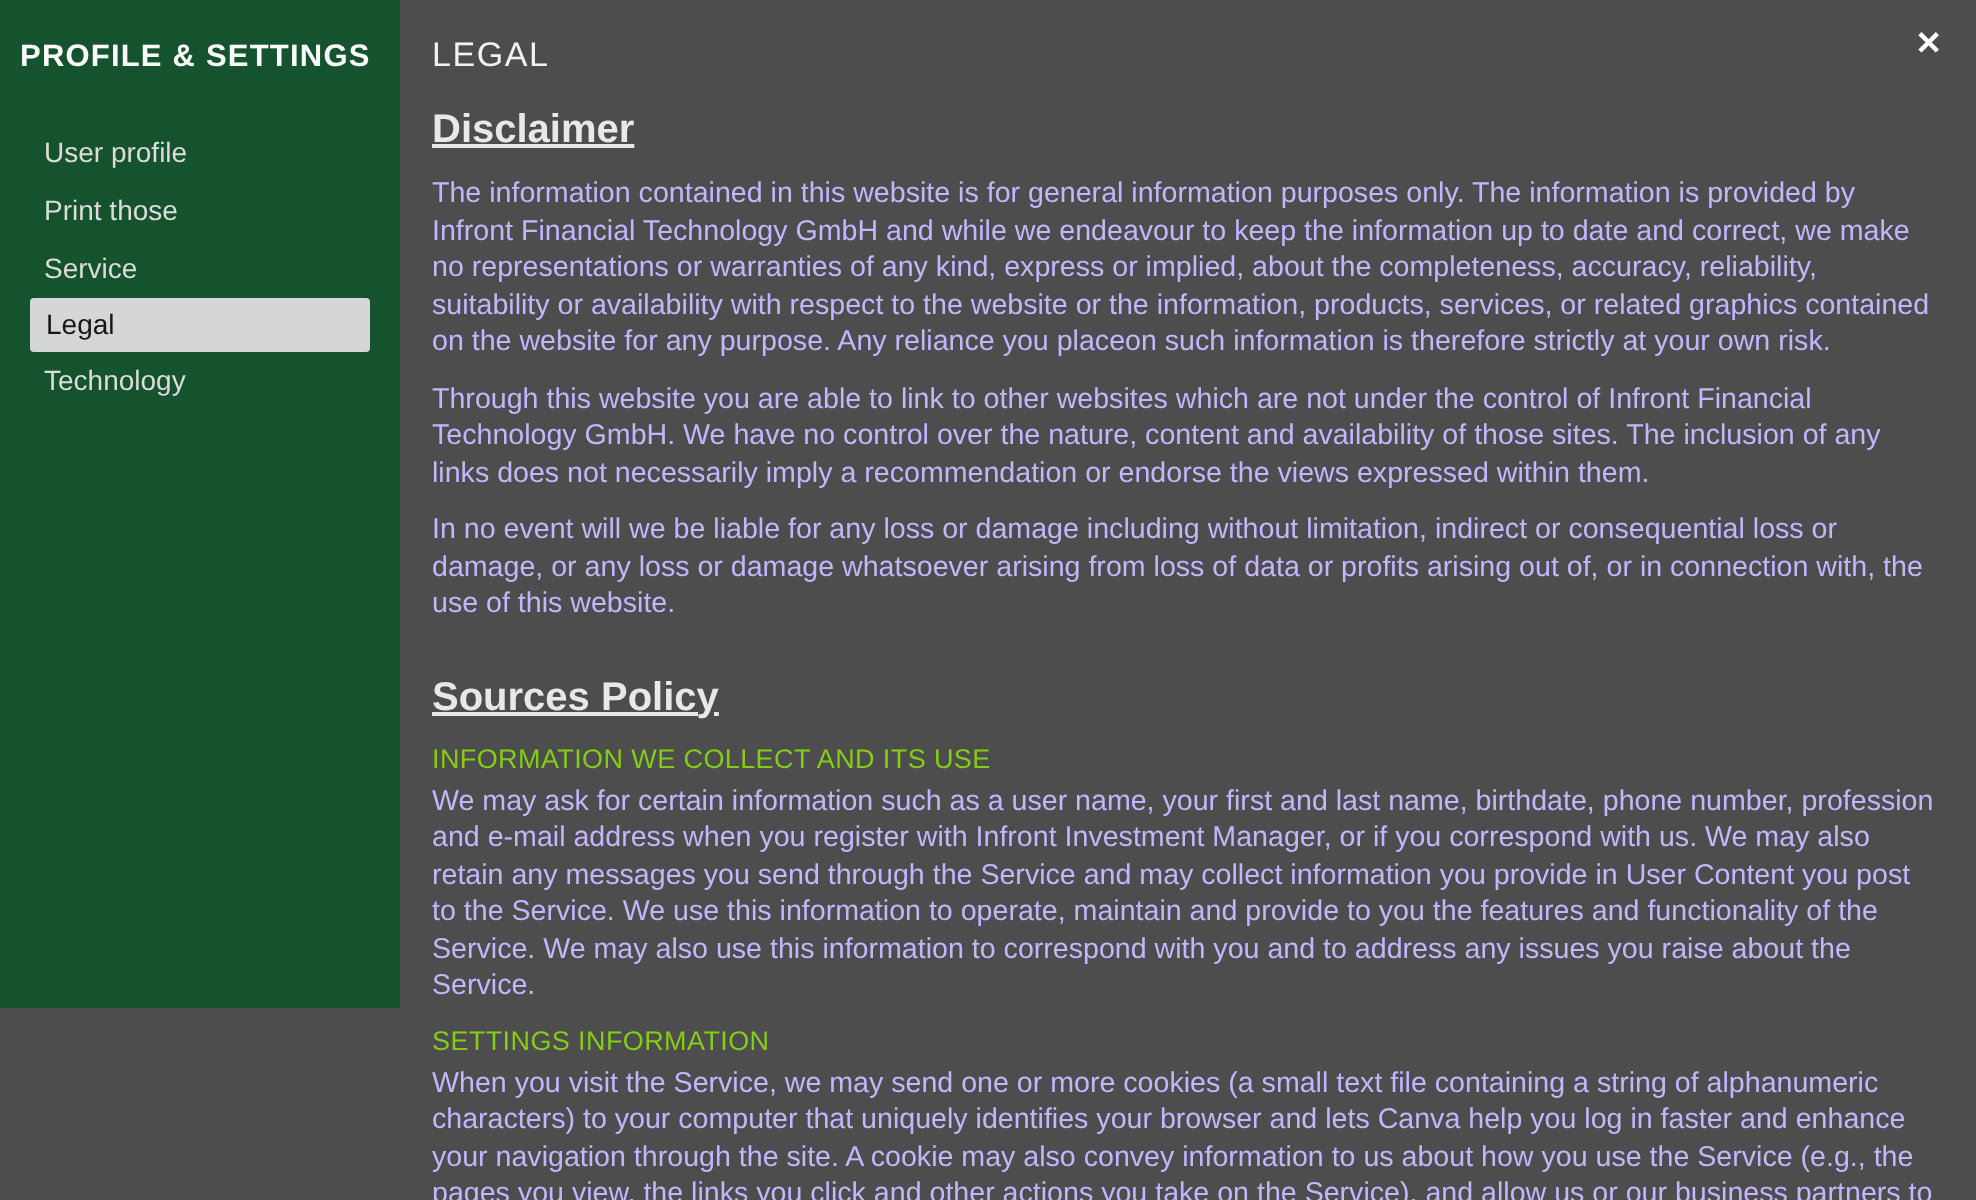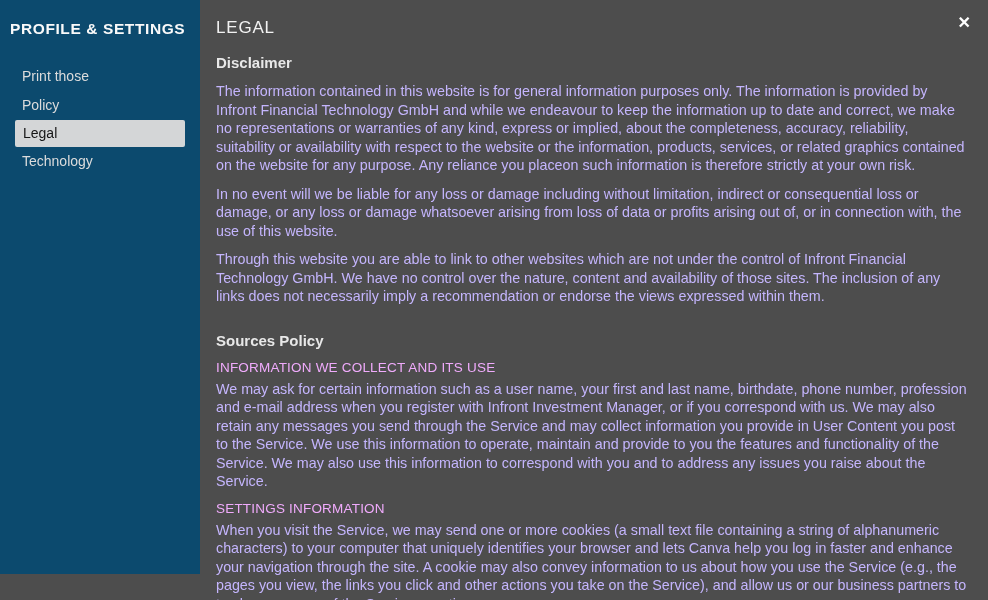--- a/index.html
+++ b/index.html
@@ -6,22 +6,22 @@
   html, body {
     width: 988px; height: 600px;
     overflow: hidden;
     font-family: "Liberation Sans", "DejaVu Sans", sans-serif;
     background: #4d4d4d;
   }
   .app { display: flex; width: 988px; height: 600px; }
 
   
   .sidebar {
-    width: 200px; min-width: 200px; height: 574px;
-    background: #0c4a6e;
+    width: 200px; min-width: 200px; height: 504px;
+    background: #14532d;
     color: #ececec;
     padding-top: 18px;
   }
   .sidebar-title {
     color: #fafafa;
     font-size: 15.5px;
     font-weight: bold;
     letter-spacing: 0.6px;
     padding: 2px 10px 0 10px;
     margin-bottom: 24px;
@@ -65,71 +65,75 @@
     border: none;
     color: #ffffff;
     font-size: 16px;
     font-weight: bold;
     line-height: 1;
     cursor: pointer;
     padding: 4px;
   }
   .section-heading {
     color: #e8e8e8;
-    font-size: 15px;
+    font-size: 20px;
     font-weight: bold;
     margin: 0 0 11px 0;
+    text-decoration: underline;
   }
   .body-text {
     color: #c4b5fd;
     font-size: 14.3px;
     line-height: 18.5px;
     margin: 0 0 10px 0;
   }
   .privacy-section { margin-top: 26px; }
   .sub-heading {
-    color: #f0abfc;
+    color: #84cc16;
     font-size: 13.5px;
     font-weight: normal;
     margin: 8px 0 5px 0;
     letter-spacing: 0.2px;
   }
 </style>
 </head>
 <body>
 
 <div class="app">
 
   <div class="sidebar">
     <div class="sidebar-title">PROFILE &amp; SETTINGS</div>
     <nav>
       <div class="nav-item">
+        <span>User profile</span>
+      </div>
+      <div class="nav-item">
         <span>Print those</span>
       </div>
       <div class="nav-item">
-        <span>Policy</span>
+        <span>Service</span>
       </div>
       <div class="nav-item active">
         <span>Legal</span>
       </div>
       <div class="nav-item">
         <span>Technology</span>
       </div>
     </nav>
   </div>
 
   <div class="main">
     <button class="close-btn">✕</button>
     <h1 class="panel-title">LEGAL</h1>
 
     <section>
       <h2 class="section-heading">Disclaimer</h2>
       <p class="body-text">The information contained in this website is for general information purposes only. The information is provided by Infront Financial Technology GmbH and while we endeavour to keep the information up to date and correct, we make no representations or warranties of any kind, express or implied, about the completeness, accuracy, reliability, suitability or availability with respect to the website or the information, products, services, or related graphics contained on the website for any purpose. Any reliance you placeon such information is therefore strictly at your own risk.</p>
+      <p class="body-text">Through this website you are able to link to other websites which are not under the control of Infront Financial Technology GmbH. We have no control over the nature, content and availability of those sites. The inclusion of any links does not necessarily imply a recommendation or endorse the views expressed within them.</p>
       <p class="body-text">In no event will we be liable for any loss or damage including without limitation, indirect or consequential loss or damage, or any loss or damage whatsoever arising from loss of data or profits arising out of, or in connection with, the use of this website.</p>
-      <p class="body-text">Through this website you are able to link to other websites which are not under the control of Infront Financial Technology GmbH. We have no control over the nature, content and availability of those sites. The inclusion of any links does not necessarily imply a recommendation or endorse the views expressed within them.</p>
     </section>
 
     <section class="privacy-section">
       <h2 class="section-heading">Sources Policy</h2>
 
       <h3 class="sub-heading">INFORMATION WE COLLECT AND ITS USE</h3>
       <p class="body-text">We may ask for certain information such as a user name, your first and last name, birthdate, phone number, profession and e-mail address when you register with Infront Investment Manager, or if you correspond with us. We may also retain any messages you send through the Service and may collect information you provide in User Content you post to the Service. We use this information to operate, maintain and provide to you the features and functionality of the Service. We may also use this information to correspond with you and to address any issues you raise about the Service.</p>
 
       <h3 class="sub-heading">SETTINGS INFORMATION</h3>
       <p class="body-text">When you visit the Service, we may send one or more cookies (a small text file containing a string of alphanumeric characters) to your computer that uniquely identifies your browser and lets Canva help you log in faster and enhance your navigation through the site. A cookie may also convey information to us about how you use the Service (e.g., the pages you view, the links you click and other actions you take on the Service), and allow us or our business partners to track your usage of the Service over time.</p>

